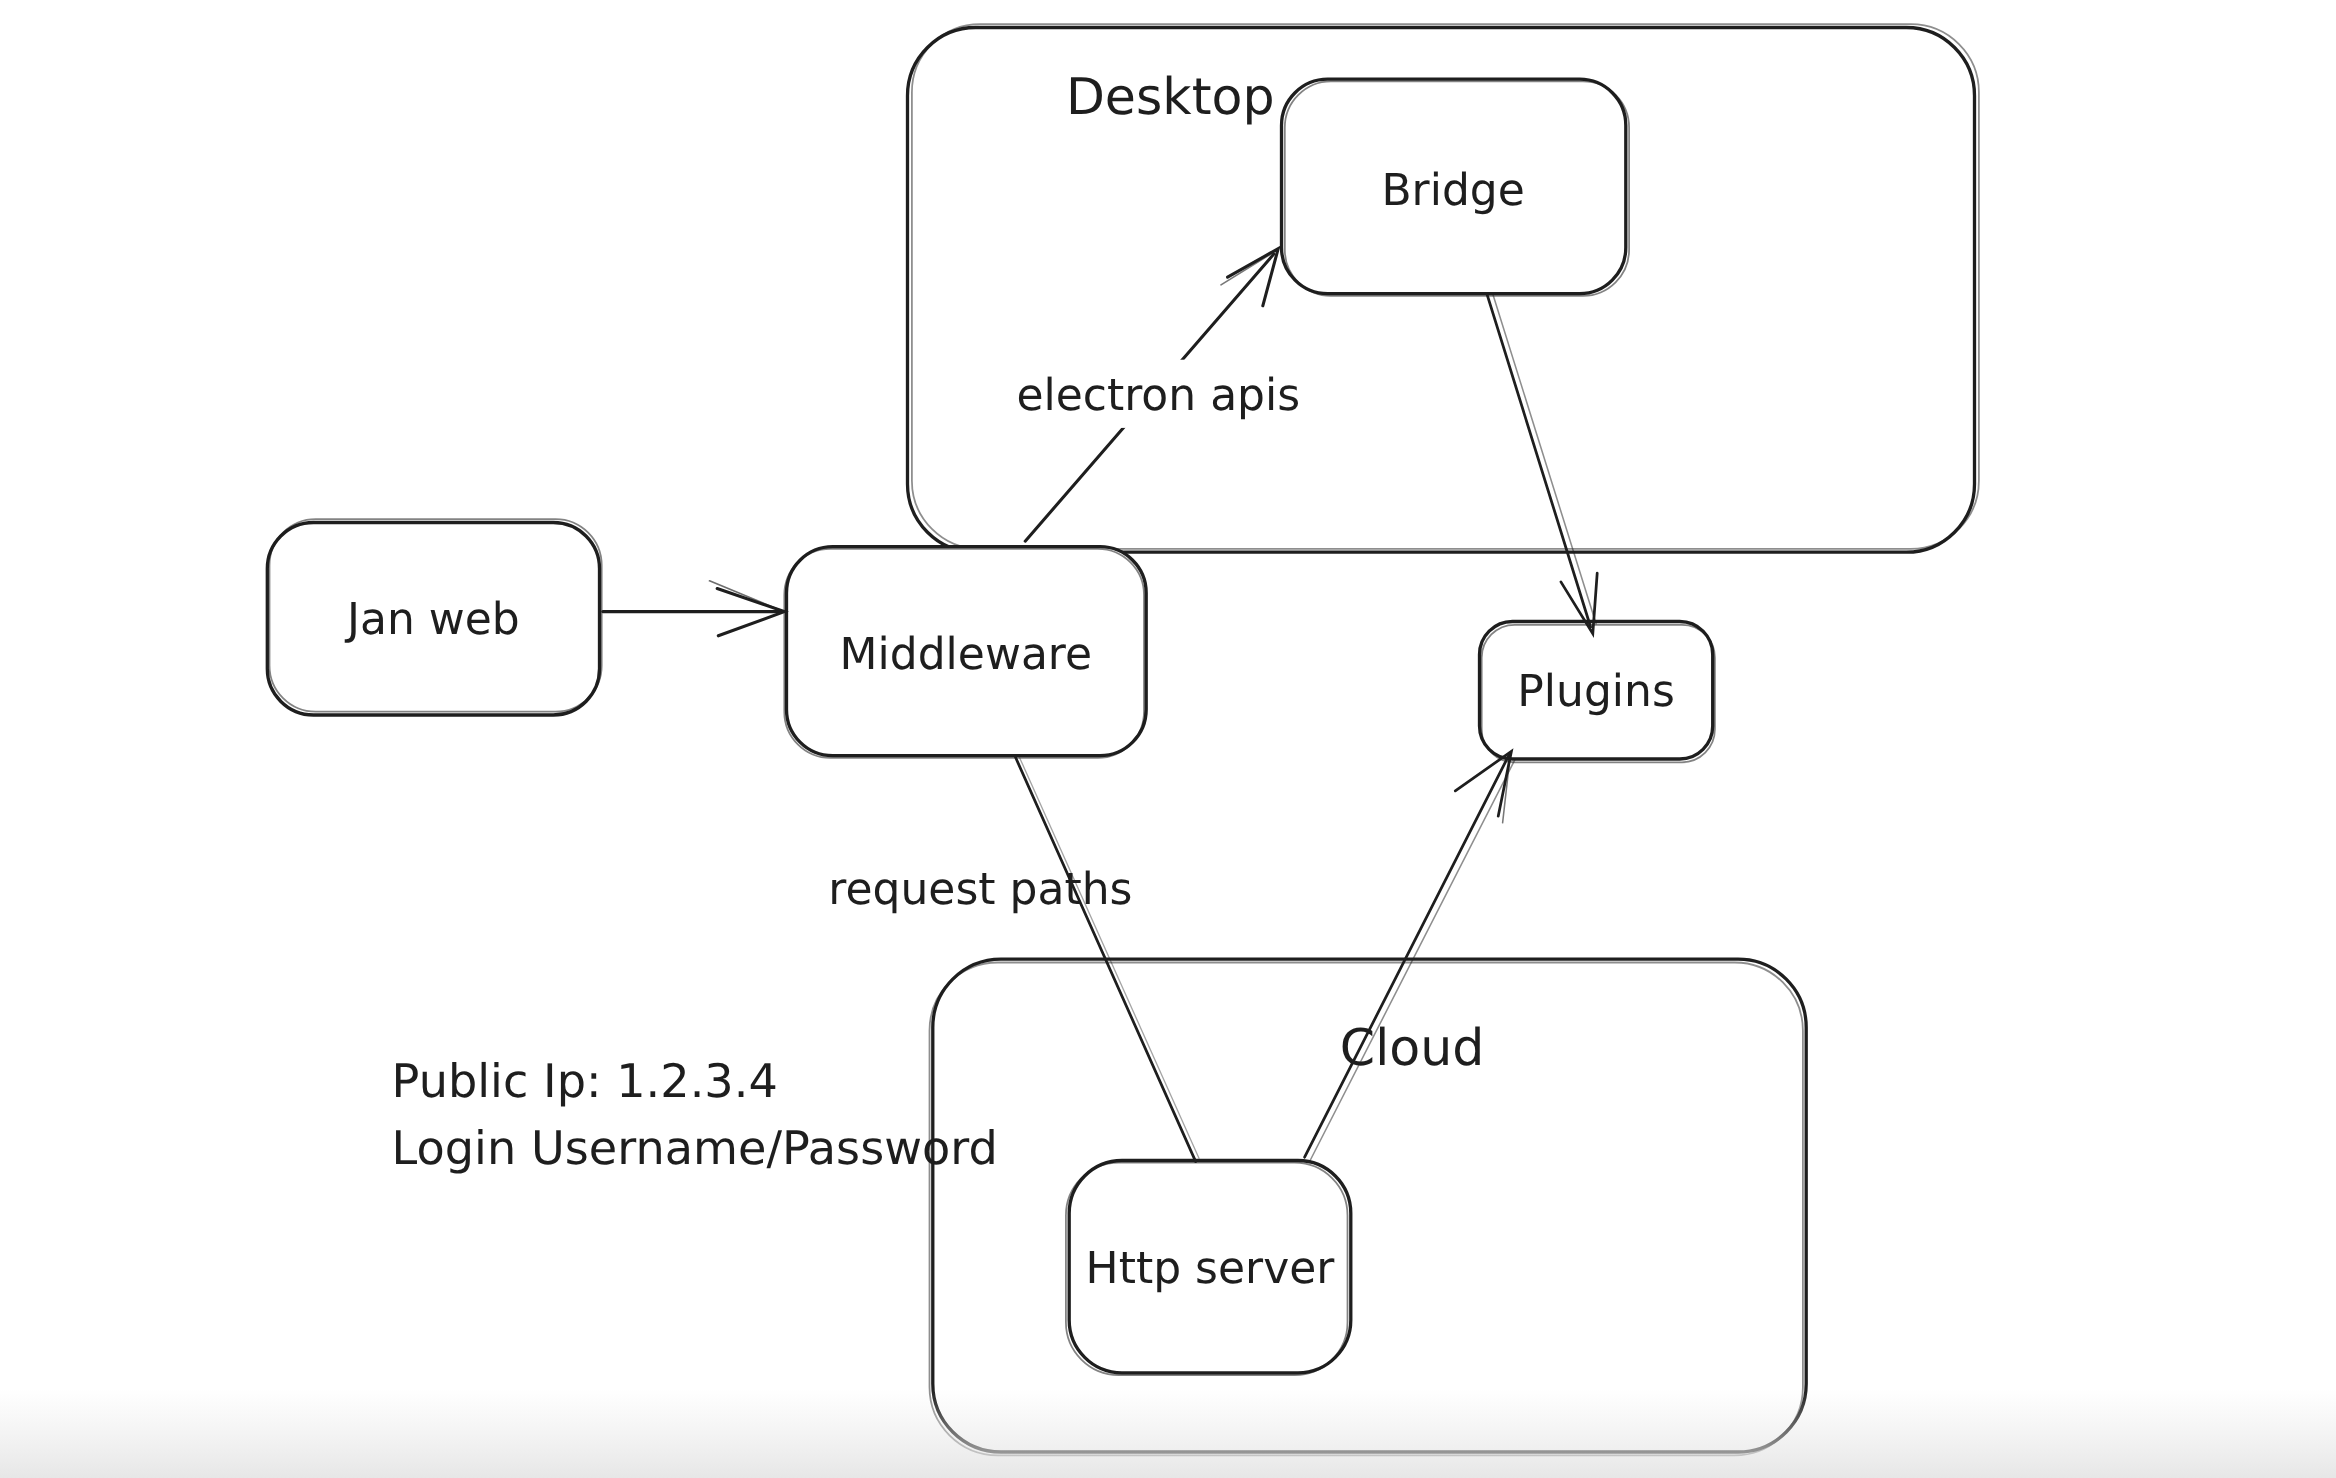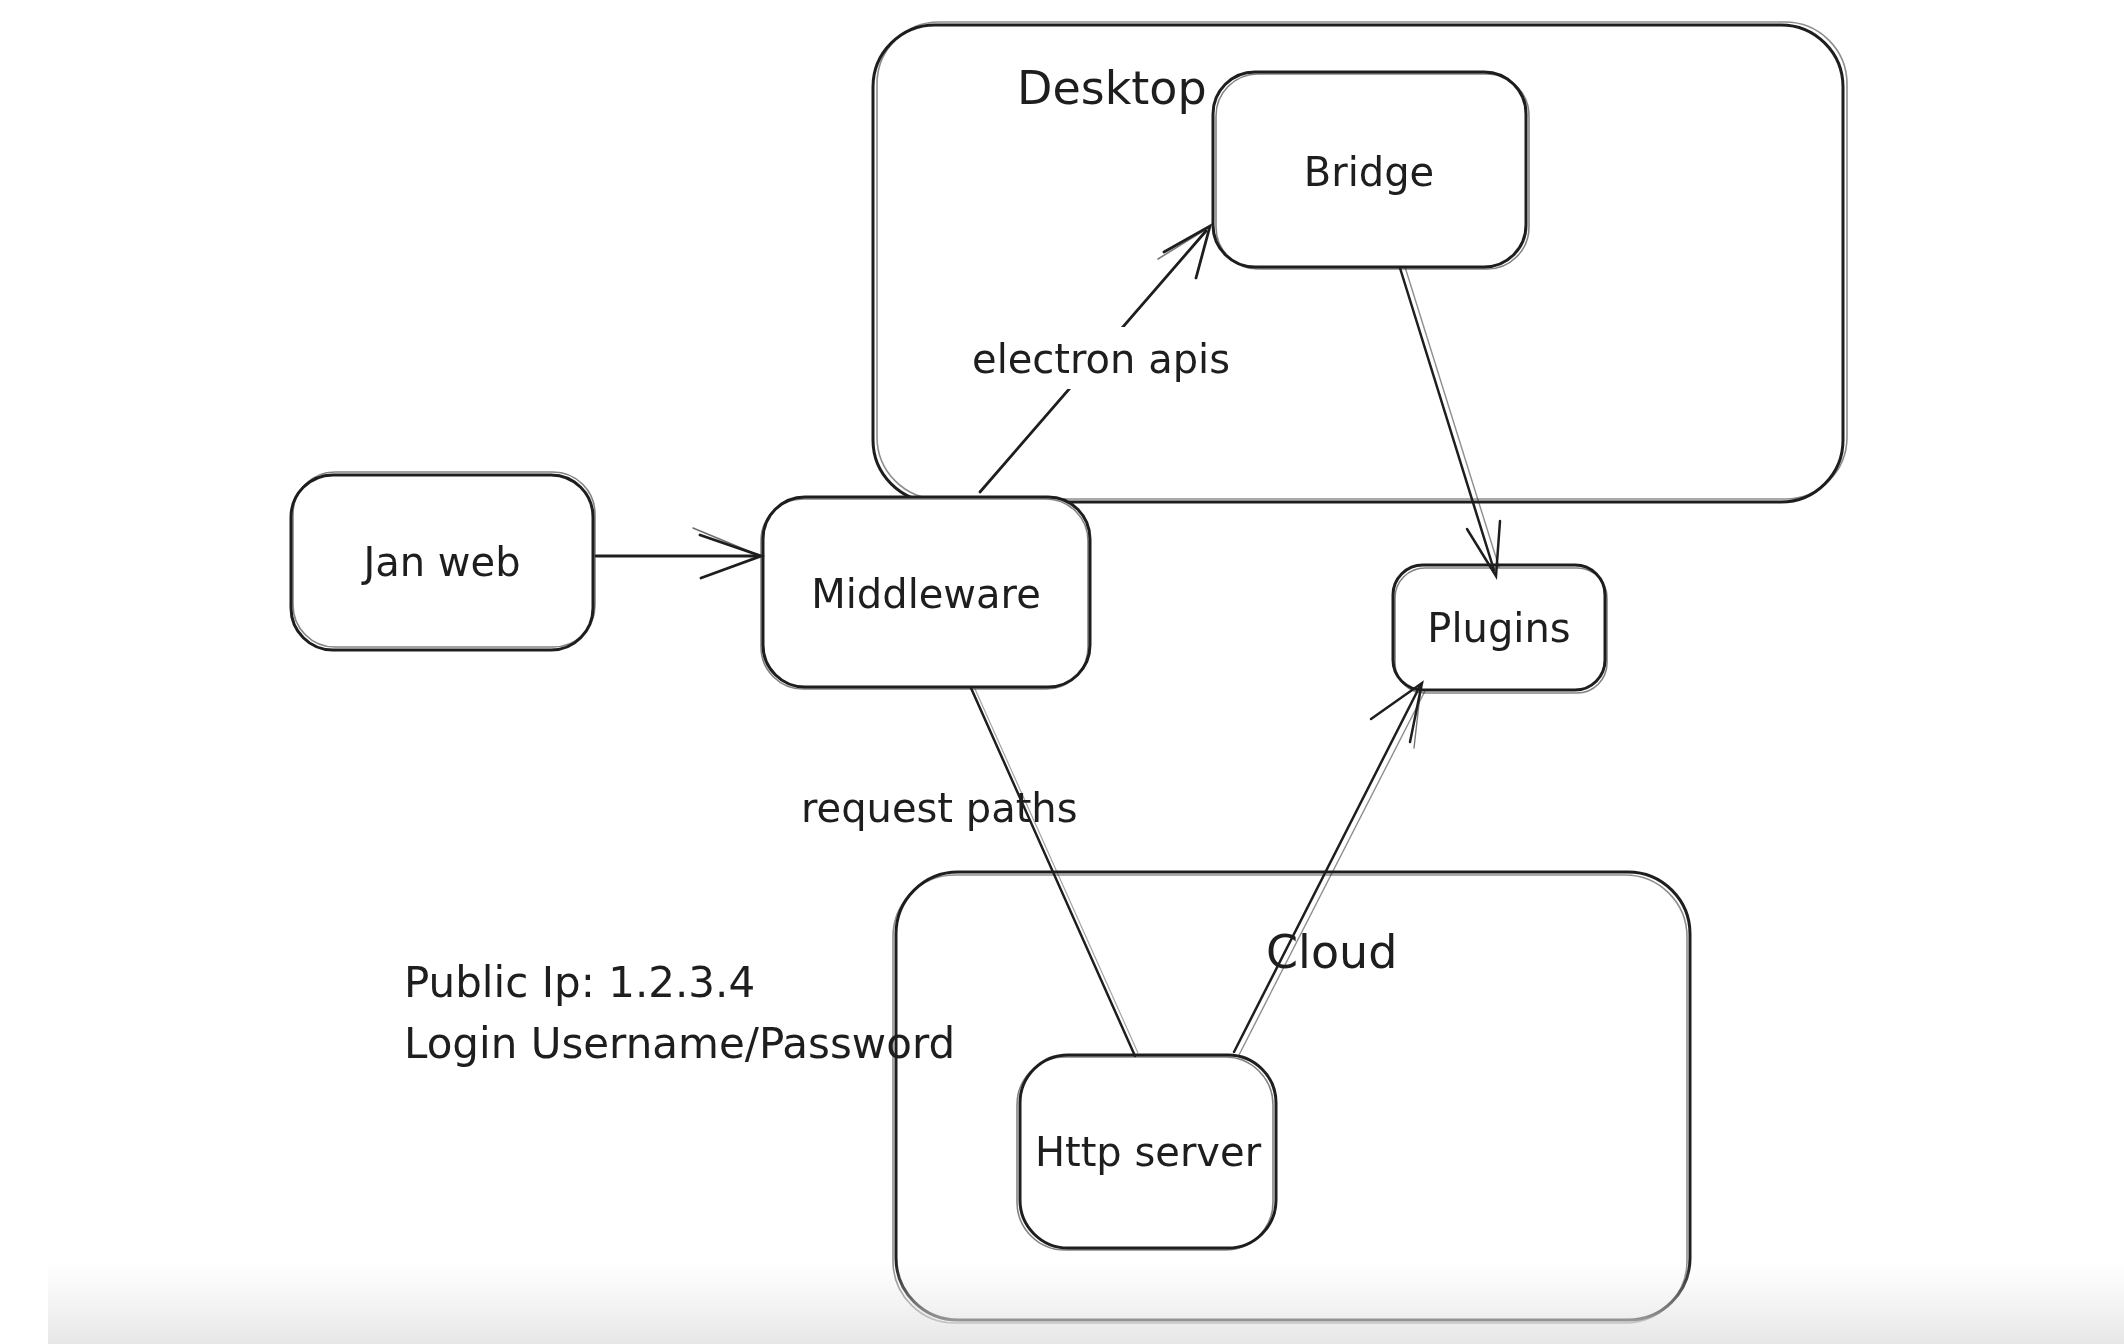--- a/index.html
+++ b/index.html
@@ -10,21 +10,20 @@
   body {
     width: 2124px;
     height: 1344px;
     overflow: hidden;
     position: relative;
     font-family: "DejaVu Sans", sans-serif;
   }
   #stage {
     position: absolute;
     inset: 0;
-    margin-left: 48px;
   }
   svg text {
     fill: #1e1e1e;
     font-family: "DejaVu Sans", sans-serif;
   }
   .node-label   { font-size: 40px; }
   .edge-label   { font-size: 40px; }
   .group-label  { font-size: 46px; }
   .note-label   { font-size: 42px; }
 </style>

